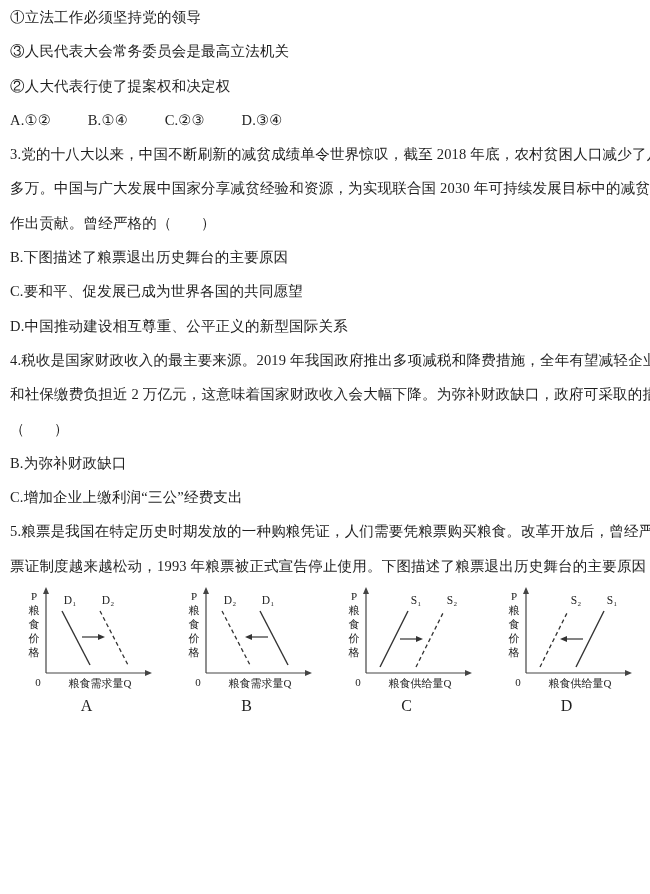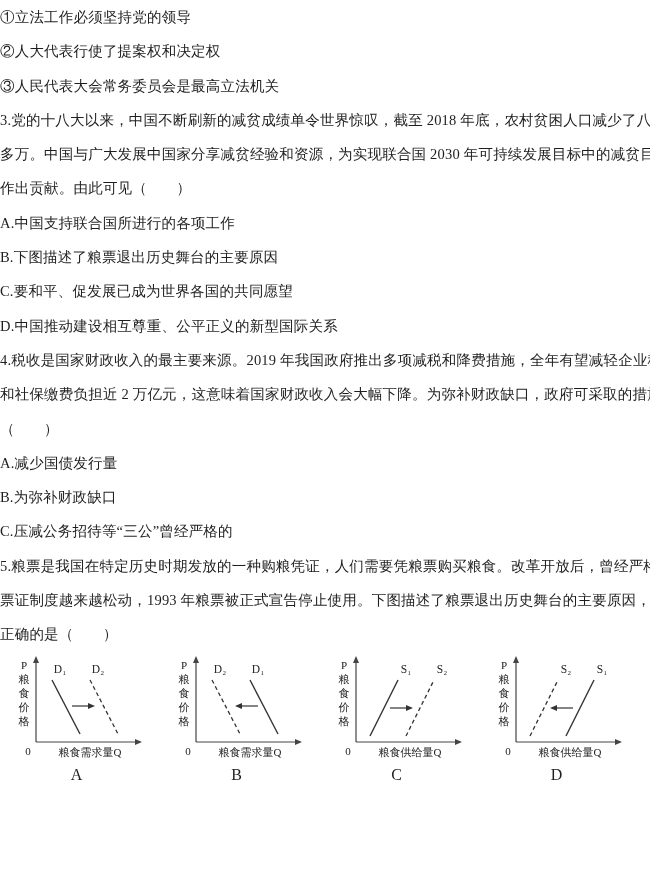--- a/index.html
+++ b/index.html
@@ -3,21 +3,21 @@
 <meta charset="utf-8">
 <style>
   html, body { margin: 0; padding: 0; }
   body {
     width: 650px; height: 894px;
     background: #ffffff;
     color: #1e1e1e;
     font-family: "Liberation Serif", "DejaVu Serif", serif;
     overflow: hidden;
   }
-  .doc { padding: 0 8px 0 0; }
+  .doc { padding: 0 8px 0 10px; }
   .ln {
     height: 34.3px;
     line-height: 34.3px;
     font-size: 14.5px;
     white-space: nowrap;
     letter-spacing: 0.2px;
   }
   .choices .choice { display: inline-block; margin-right: 33px; }
   .fig-row {
     display: flex;
@@ -40,41 +40,44 @@
     margin-top: 2px;
     letter-spacing: 1px;
   }
 </style>
 </head>
 <body>
 
 <div class="doc">
 
   <div class="ln">①立法工作必须坚持党的领导</div>
+  <div class="ln">③人民代表大会常务委员会是最高立法机关</div>
   <div class="ln">②人大代表行使了提案权和决定权</div>
-  <div class="ln">③人民代表大会常务委员会是最高立法机关</div>
+  <div class="ln choices">
+    <span class="choice">A.①②</span>
+    <span class="choice">B.①④</span>
+    <span class="choice">C.②③</span>
+    <span class="choice">D.③④</span>
+  </div>
 
   <div class="ln">3.党的十八大以来，中国不断刷新的减贫成绩单令世界惊叹，截至 2018 年底，农村贫困人口减少了八千</div>
   <div class="ln">多万。中国与广大发展中国家分享减贫经验和资源，为实现联合国 2030 年可持续发展目标中的减贫目标</div>
-  <div class="ln">作出贡献。由此可见（　　）</div>
-  <div class="ln">A.中国支持联合国所进行的各项工作</div>
+  <div class="ln">作出贡献。曾经严格的（　　）</div>
   <div class="ln">B.下图描述了粮票退出历史舞台的主要原因</div>
   <div class="ln">C.要和平、促发展已成为世界各国的共同愿望</div>
   <div class="ln">D.中国推动建设相互尊重、公平正义的新型国际关系</div>
 
   <div class="ln">4.税收是国家财政收入的最主要来源。2019 年我国政府推出多项减税和降费措施，全年有望减轻企业税收</div>
   <div class="ln">和社保缴费负担近 2 万亿元，这意味着国家财政收入会大幅下降。为弥补财政缺口，政府可采取的措施有</div>
   <div class="ln">（　　）</div>
-  <div class="ln">A.减少国债发行量</div>
   <div class="ln">B.为弥补财政缺口</div>
-  <div class="ln">C.压减公务招待等“三公”曾经严格的</div>
+  <div class="ln">C.增加企业上缴利润“三公”经费支出</div>
 
   <div class="ln">5.粮票是我国在特定历史时期发放的一种购粮凭证，人们需要凭粮票购买粮食。改革开放后，曾经严格的</div>
   <div class="ln">票证制度越来越松动，1993 年粮票被正式宣告停止使用。下图描述了粮票退出历史舞台的主要原因，其中</div>
-  <div class="ln">正确的是（　　）</div>
 
   <div class="fig-row">
 
     <figure class="fig">
       <svg viewBox="0 0 150 110" width="150" height="110">
         <line x1="34" y1="8" x2="34" y2="88" stroke="#444" stroke-width="1.2"></line>
         <polygon points="31,9 37,9 34,2" fill="#444"></polygon>
         <line x1="34" y1="88" x2="134" y2="88" stroke="#444" stroke-width="1.2"></line>
         <polygon points="133,85 133,91 140,88" fill="#444"></polygon>
         <text x="22" y="15" text-anchor="middle" class="axis-txt">P</text>

